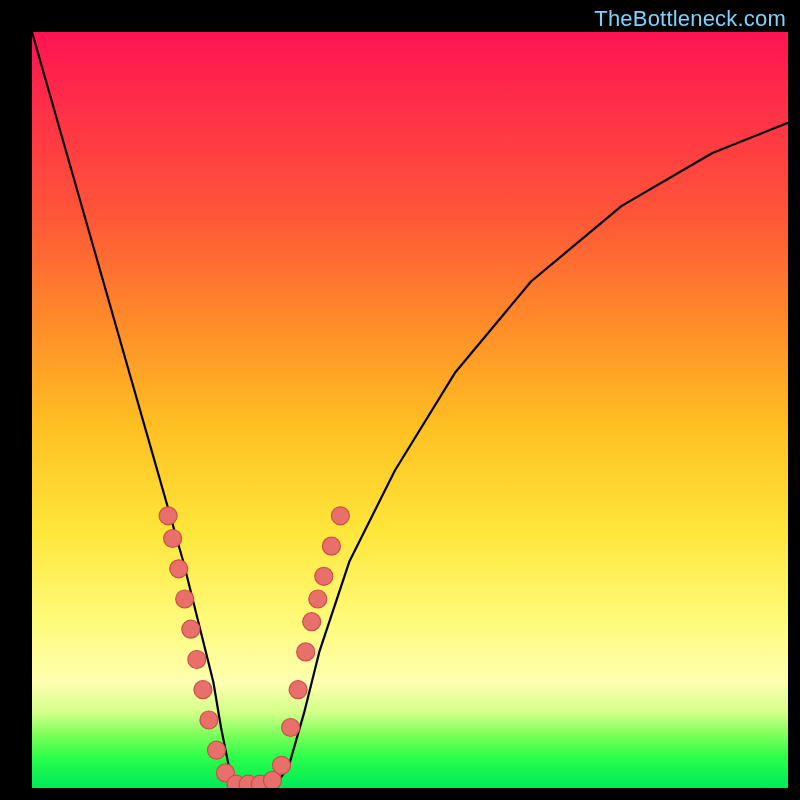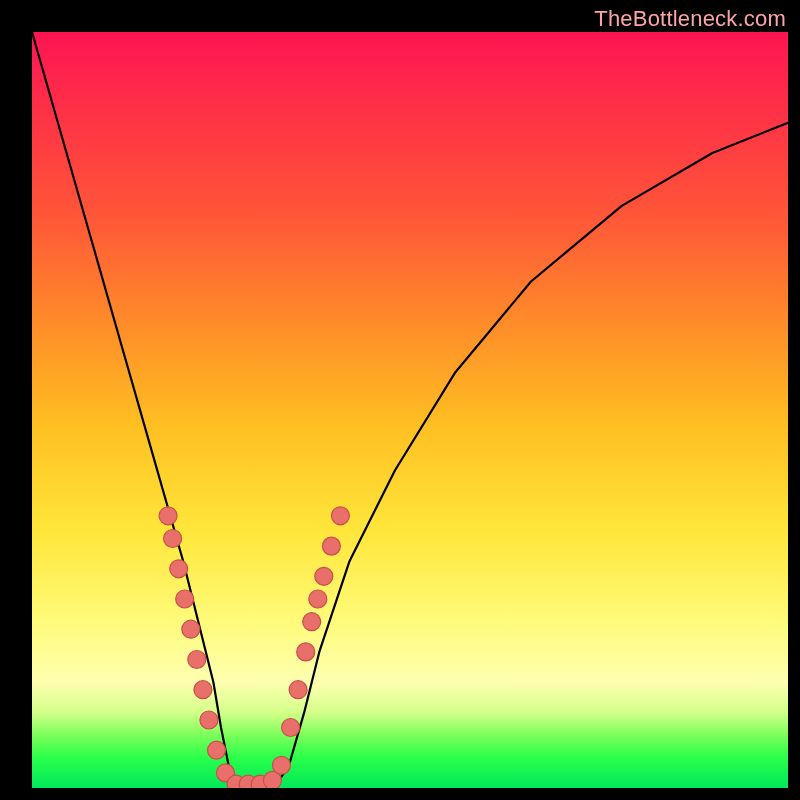--- a/index.html
+++ b/index.html
@@ -36,21 +36,21 @@
       #d4ff8a 90%,
       #7cff5a 93%,
       #2aff4a 96%,
       #00e85a 100%
     );
   }
   .watermark {
     position: absolute;
     top: 6px;
     right: 14px;
-    color: #fca5a5;
+    color: #7dd3fc;
     font-size: 22px;
     letter-spacing: 0.2px;
     user-select: none;
   }
   svg.curve {
     position: absolute;
     left: 0; top: 0;
     width: 756px; height: 756px;
   }
   .line {

